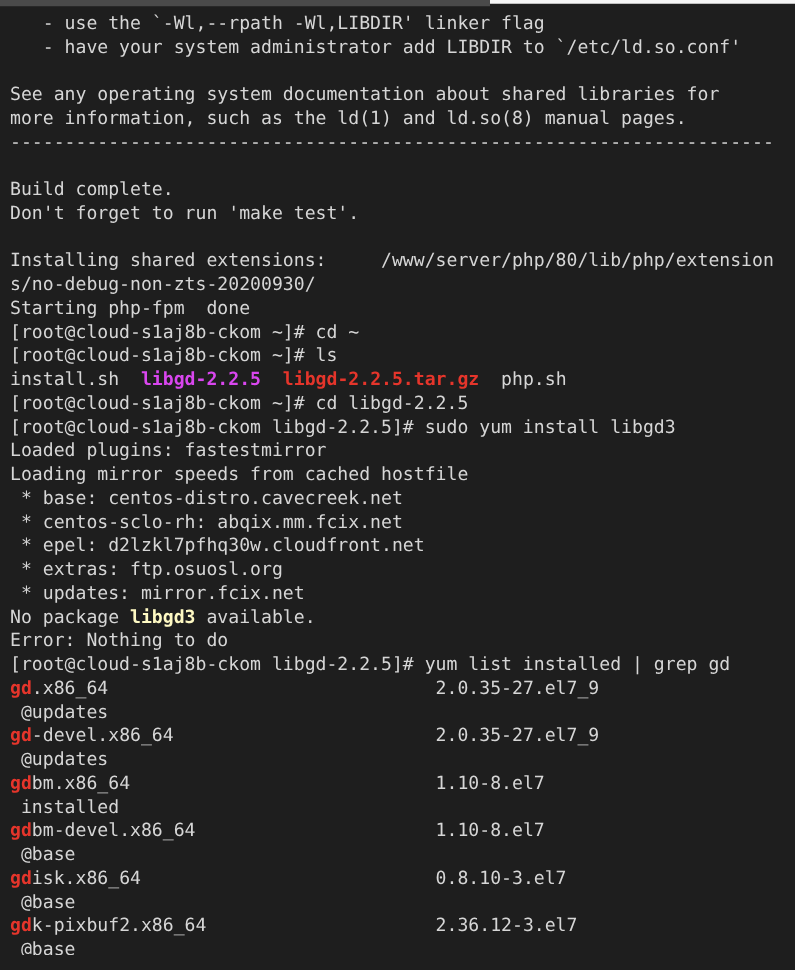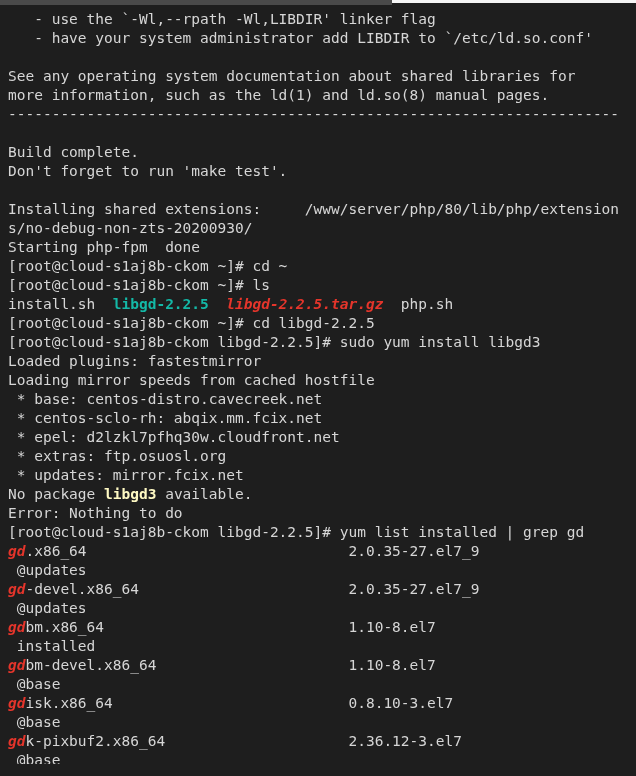--- a/index.html
+++ b/index.html
@@ -47,22 +47,22 @@
     letter-spacing: 0px;
     color: #d6d6d6;
     white-space: pre;
   }
   .line {
     height: 19px;
     padding-left: 8px;
     white-space: pre;
   }
   .fg-default { color: #d6d6d6; }
-  .fg-blue    { color: #14b8a6; font-weight: bold; }
-  .fg-red     { color: #e5352b; font-weight: bold; font-style: italic; }
+  .fg-blue    { color: #d946ef; font-weight: bold; }
+  .fg-red     { color: #e5352b; font-weight: bold; }
   .bold       { font-weight: bold; color: #fef9c3; }
   #block-cursor {
     position: absolute;
     left: 345px;
     top: 769px;
     width: 9px;
     height: 7px;
     border: 1px solid #cfcfcf;
     box-sizing: border-box;
     background: transparent;

